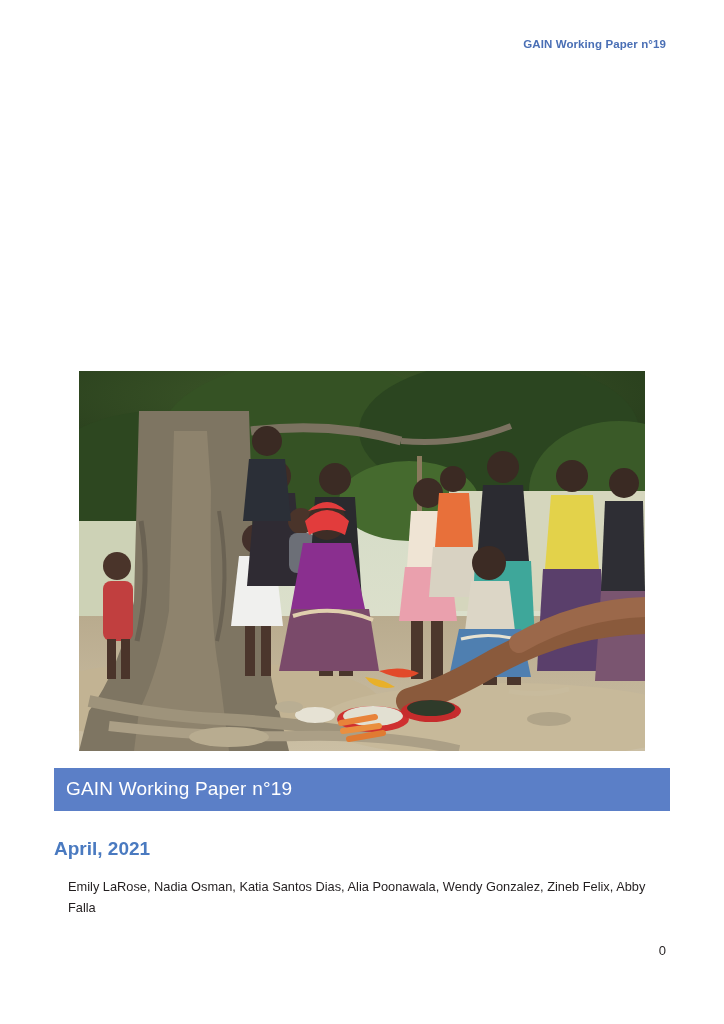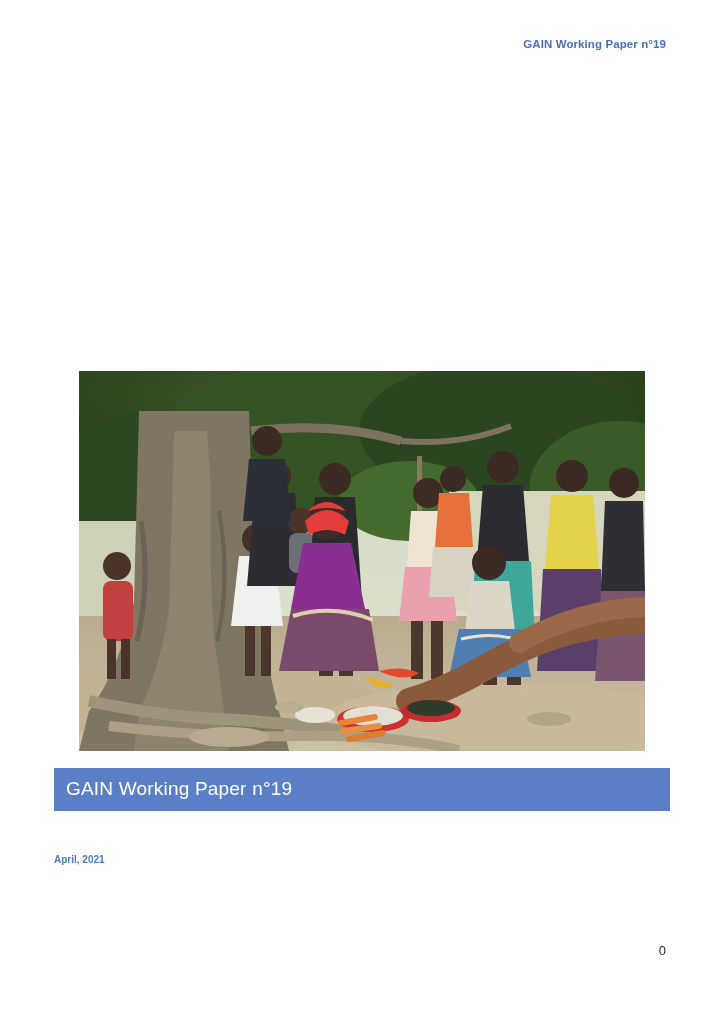--- a/index.html
+++ b/index.html
@@ -67,24 +67,23 @@
     left: 66px;
     font-size: 19px;
     color: #ffffff;
     font-weight: normal;
     letter-spacing: 0.2px;
   }
   .date {
     position: absolute;
     top: 838px;
     left: 54px;
-    font-size: 10px;
+    font-size: 19px;
     font-weight: bold;
     color: #4a7ac0;
-    margin-top: 16px;
   }
   .authors {
     position: absolute;
     top: 876px;
     left: 68px;
     width: 590px;
     font-size: 12.8px;
     line-height: 1.65;
     color: #231f20;
   }
@@ -254,16 +253,17 @@
       <ellipse cx="150" cy="366" rx="40" ry="10" fill="#b8ac90"></ellipse>
       <path d="M430 320 q30 6 60 -2" stroke="#c8bb9d" stroke-width="5" fill="none"></path>
     </svg>
   </div>
 
   <div class="band"></div>
   <div class="band-text">GAIN Working Paper n°19</div>
 
   <div class="date">April, 2021</div>
 
+  <div class="authors">Emily LaRose, Nadia Osman, Katia Santos Dias, Alia Poonawala, Wendy Gonzalez, Zineb Felix, Abby Falla</div>
 
   <div class="page-number">0</div>
 
 </div>
 
 </body></html>

